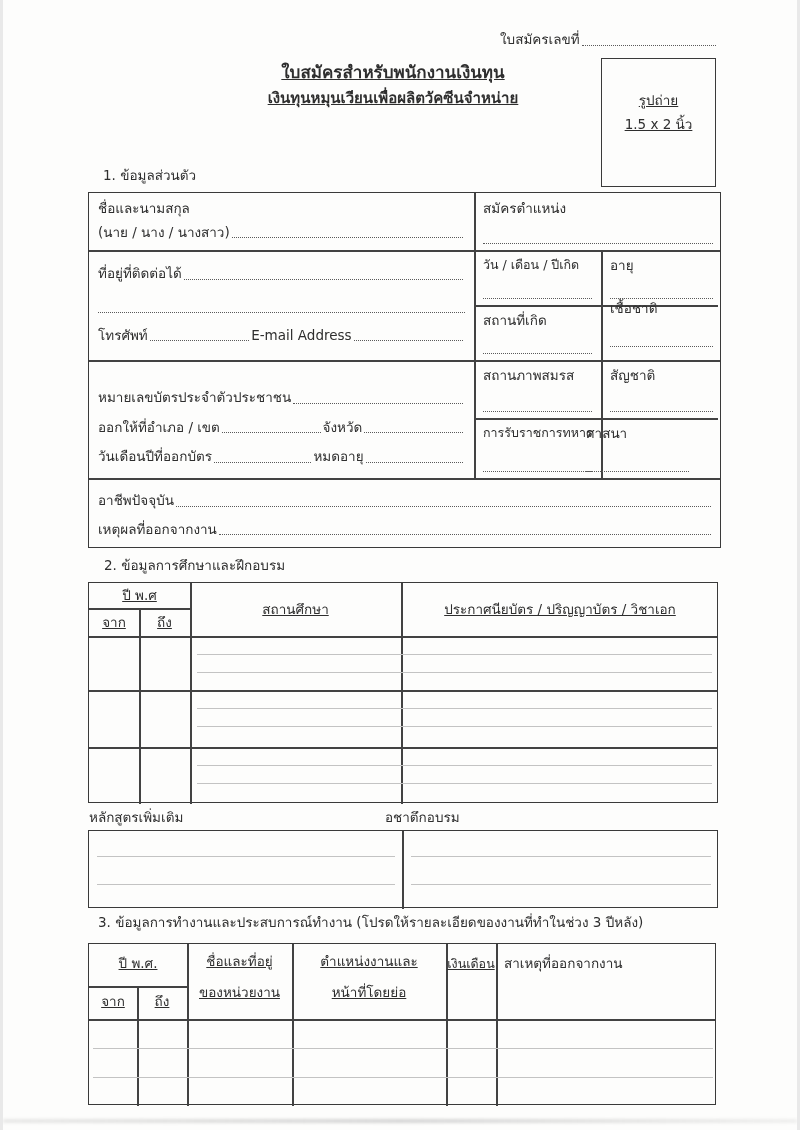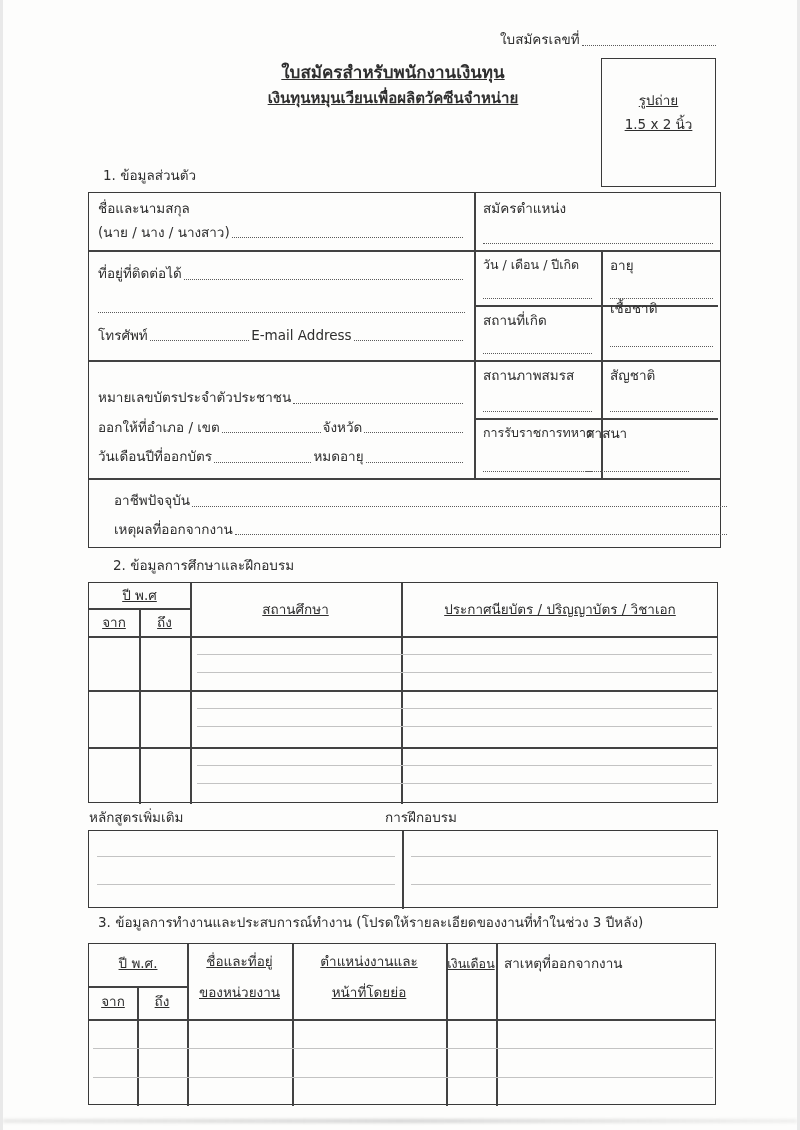--- a/index.html
+++ b/index.html
@@ -132,33 +132,33 @@
     </div>
     <div class="cell cellcol t" style="left:385px;top:225px;width:127px;height:60px;">
       <div class="small">การรับราชการทหาร</div>
       <div class="dotsolo"></div>
     </div>
     <div class="cell cellcol t" style="left:488px;top:225px;width:121px;height:60px;">
       <div>ศาสนา</div>
       <div class="dotsolo"></div>
     </div>
 
-    <div class="cell t" style="left:16px;top:285px;width:633px;height:71px;padding-top:13px;">
+    <div class="cell t" style="left:0;top:285px;width:633px;height:71px;padding-top:13px;">
       <div class="leader">
         <span class="lab">อาชีพปัจจุบัน</span>
         <span class="dots"></span>
       </div>
       <div class="leader" style="margin-top:9px;">
         <span class="lab">เหตุผลที่ออกจากงาน</span>
         <span class="dots"></span>
       </div>
     </div>
   </div>
 
-  <div class="abs t" style="left:110px;top:556px;">2. ข้อมูลการศึกษาและฝึกอบรม</div>
+  <div class="abs t" style="left:101px;top:556px;">2. ข้อมูลการศึกษาและฝึกอบรม</div>
 
   <div class="frame" style="left:85px;top:582px;width:630px;height:221px;">
     <div class="hline" style="left:0;top:25px;width:101px;"></div>
     <div class="hline" style="left:0;top:53px;width:100%;"></div>
     <div class="hline" style="left:0;top:107px;width:100%;"></div>
     <div class="hline" style="left:0;top:164px;width:100%;"></div>
     <div class="vline" style="left:50px;top:25px;height:196px;"></div>
     <div class="vline" style="left:101px;top:0;height:221px;"></div>
     <div class="vline" style="left:312px;top:0;height:221px;"></div>
 
@@ -170,21 +170,21 @@
 
     <div class="faint" style="left:108px;top:71px;width:515px;"></div>
     <div class="faint" style="left:108px;top:89px;width:515px;"></div>
     <div class="faint" style="left:108px;top:125px;width:515px;"></div>
     <div class="faint" style="left:108px;top:143px;width:515px;"></div>
     <div class="faint" style="left:108px;top:182px;width:515px;"></div>
     <div class="faint" style="left:108px;top:200px;width:515px;"></div>
   </div>
 
   <div class="abs t" style="left:86px;top:808px;">หลักสูตรเพิ่มเติม</div>
-  <div class="abs t" style="left:382px;top:808px;">การฝึกอบรม</div>
+  <div class="abs t" style="left:382px;top:808px;">อชาตึกอบรม</div>
 
   <div class="frame" style="left:85px;top:830px;width:630px;height:78px;">
     <div class="vline" style="left:313px;top:0;height:78px;"></div>
     <div class="faint" style="left:8px;top:25px;width:298px;"></div>
     <div class="faint" style="left:8px;top:53px;width:298px;"></div>
     <div class="faint" style="left:322px;top:25px;width:300px;"></div>
     <div class="faint" style="left:322px;top:53px;width:300px;"></div>
   </div>
 
   <div class="abs t" style="left:95px;top:913px;">3. ข้อมูลการทำงานและประสบการณ์ทำงาน (โปรดให้รายละเอียดของงานที่ทำในช่วง 3 ปีหลัง)</div>

